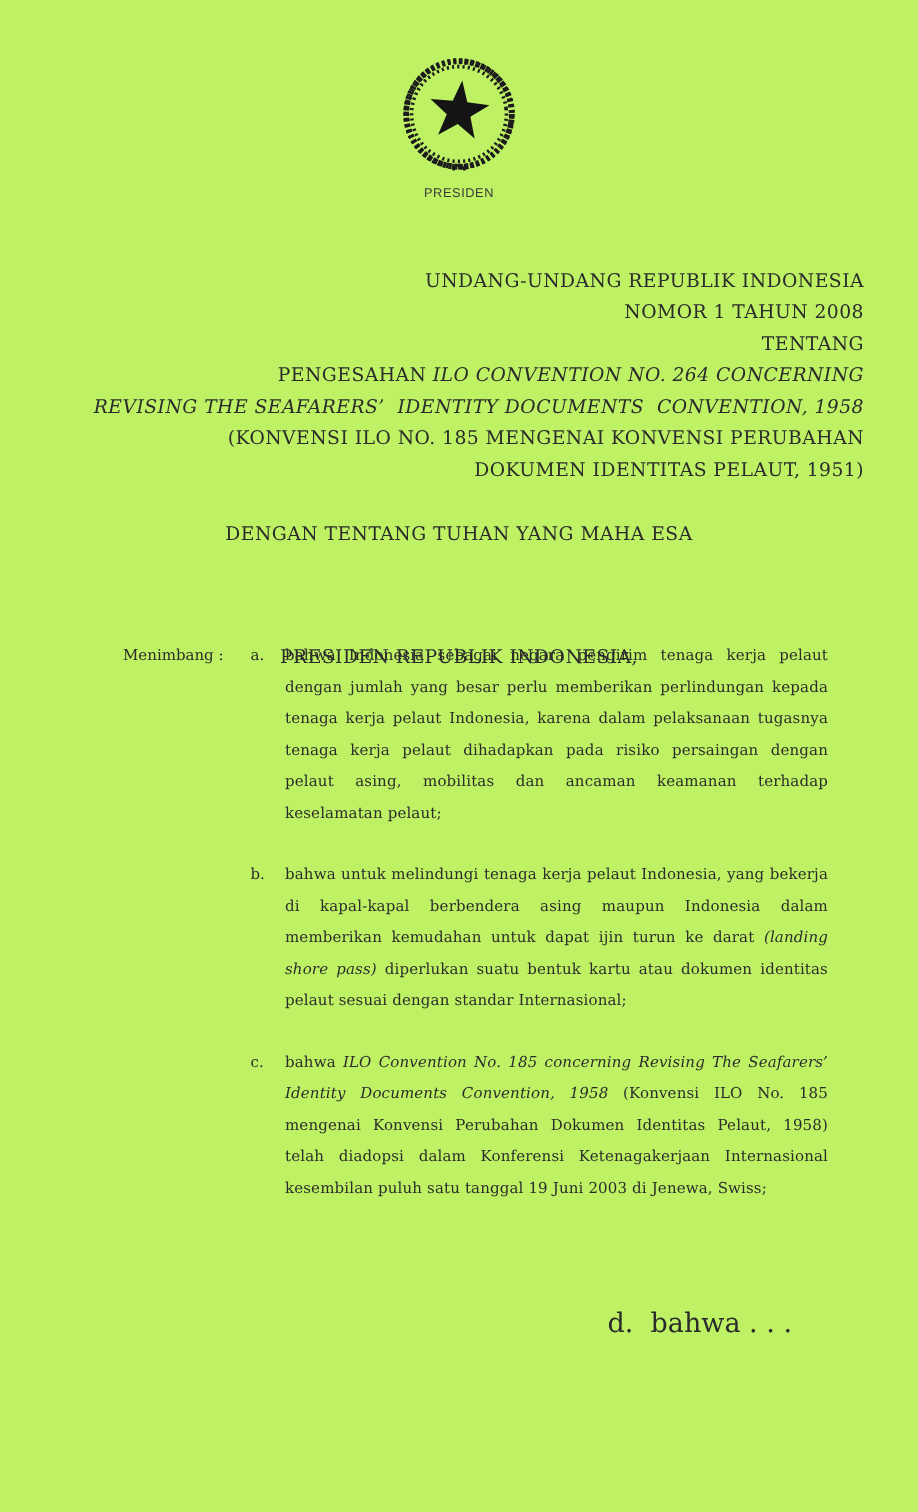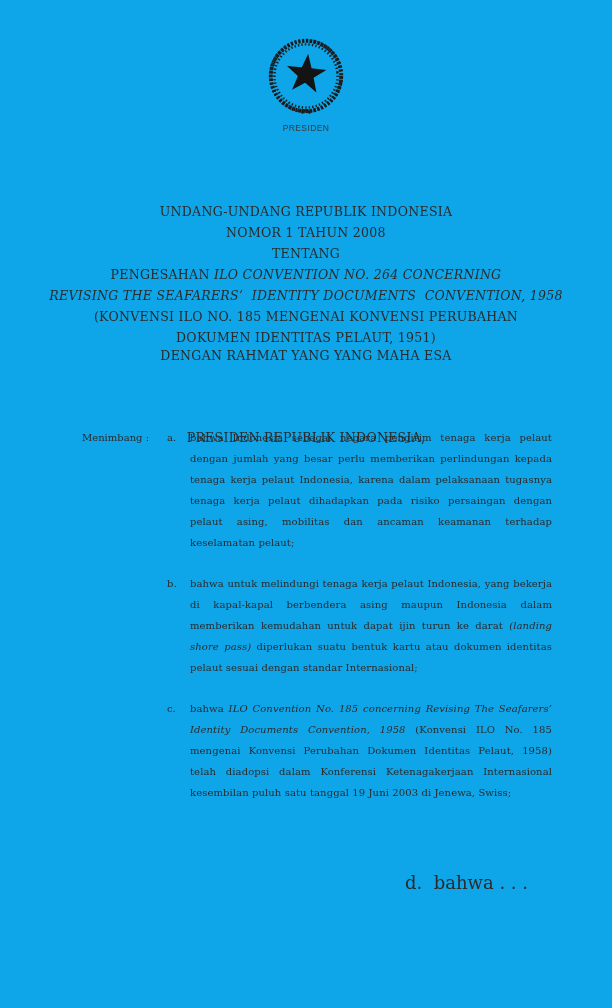--- a/index.html
+++ b/index.html
@@ -1,20 +1,20 @@
 <!DOCTYPE html>
 <html><head>
 <meta charset="utf-8">
 <style>
   html, body { margin: 0; padding: 0; background: #ffffff; }
   .page {
     position: relative;
     width: 612px;
     height: 1008px;
-    background: #0ea5e9;
+    background: #bef264;
     color: #2b2b2b;
     font-family: "DejaVu Serif", "Liberation Serif", serif;
     overflow: hidden;
   }
   .emblem {
     position: absolute;
     top: 36px;
     left: 50%;
     transform: translateX(-50%);
     width: 80px;
@@ -30,25 +30,24 @@
     font-size: 8.5px;
     line-height: 14px;
     letter-spacing: 0.4px;
     color: #3a3a3a;
   }
   .title-block {
     position: absolute;
     top: 176px;
     left: 36px;
     right: 36px;
-    text-align: center;
+    text-align: right;
     font-size: 12.5px;
     line-height: 21px;
     letter-spacing: 0.3px;
-    margin-top: 25px;
   }
   .title-line { white-space: pre-wrap; }
   .it { font-style: italic; }
   .center-line {
     position: absolute;
     left: 36px;
     right: 36px;
     text-align: center;
     font-size: 12.5px;
     line-height: 21px;
@@ -106,21 +105,21 @@
   <div class="title-block">
     <div class="title-line"><span>UNDANG-UNDANG REPUBLIK INDONESIA</span></div>
     <div class="title-line"><span>NOMOR 1 TAHUN 2008</span></div>
     <div class="title-line"><span>TENTANG</span></div>
     <div class="title-line"><span>PENGESAHAN </span><span class="it">ILO CONVENTION NO. 264 CONCERNING</span></div>
     <div class="title-line"><span class="it">REVISING THE SEAFARERS’  IDENTITY DOCUMENTS  CONVENTION, 1958</span></div>
     <div class="title-line"><span>(KONVENSI ILO NO. 185 MENGENAI KONVENSI PERUBAHAN</span></div>
     <div class="title-line"><span>DOKUMEN IDENTITAS PELAUT, 1951)</span></div>
   </div>
 
-  <div class="center-line invocation">DENGAN RAHMAT YANG YANG MAHA ESA</div>
+  <div class="center-line invocation">DENGAN TENTANG TUHAN YANG MAHA ESA</div>
 
   <div class="center-line salutation">PRESIDEN REPUBLIK INDONESIA,</div>
 
   <div class="considering">
     <div class="considering-row">
       <div class="considering-label">Menimbang :</div>
       <div class="items">
         <div class="item">
           <span class="item-marker">a.</span>
           <div class="item-text"><span>bahwa Indonesia sebagai negara pengirim tenaga kerja pelaut dengan jumlah yang besar perlu memberikan perlindungan kepada tenaga kerja pelaut Indonesia, karena dalam pelaksanaan tugasnya tenaga kerja pelaut dihadapkan pada risiko persaingan dengan pelaut asing, mobilitas dan ancaman keamanan terhadap keselamatan pelaut;</span></div>

